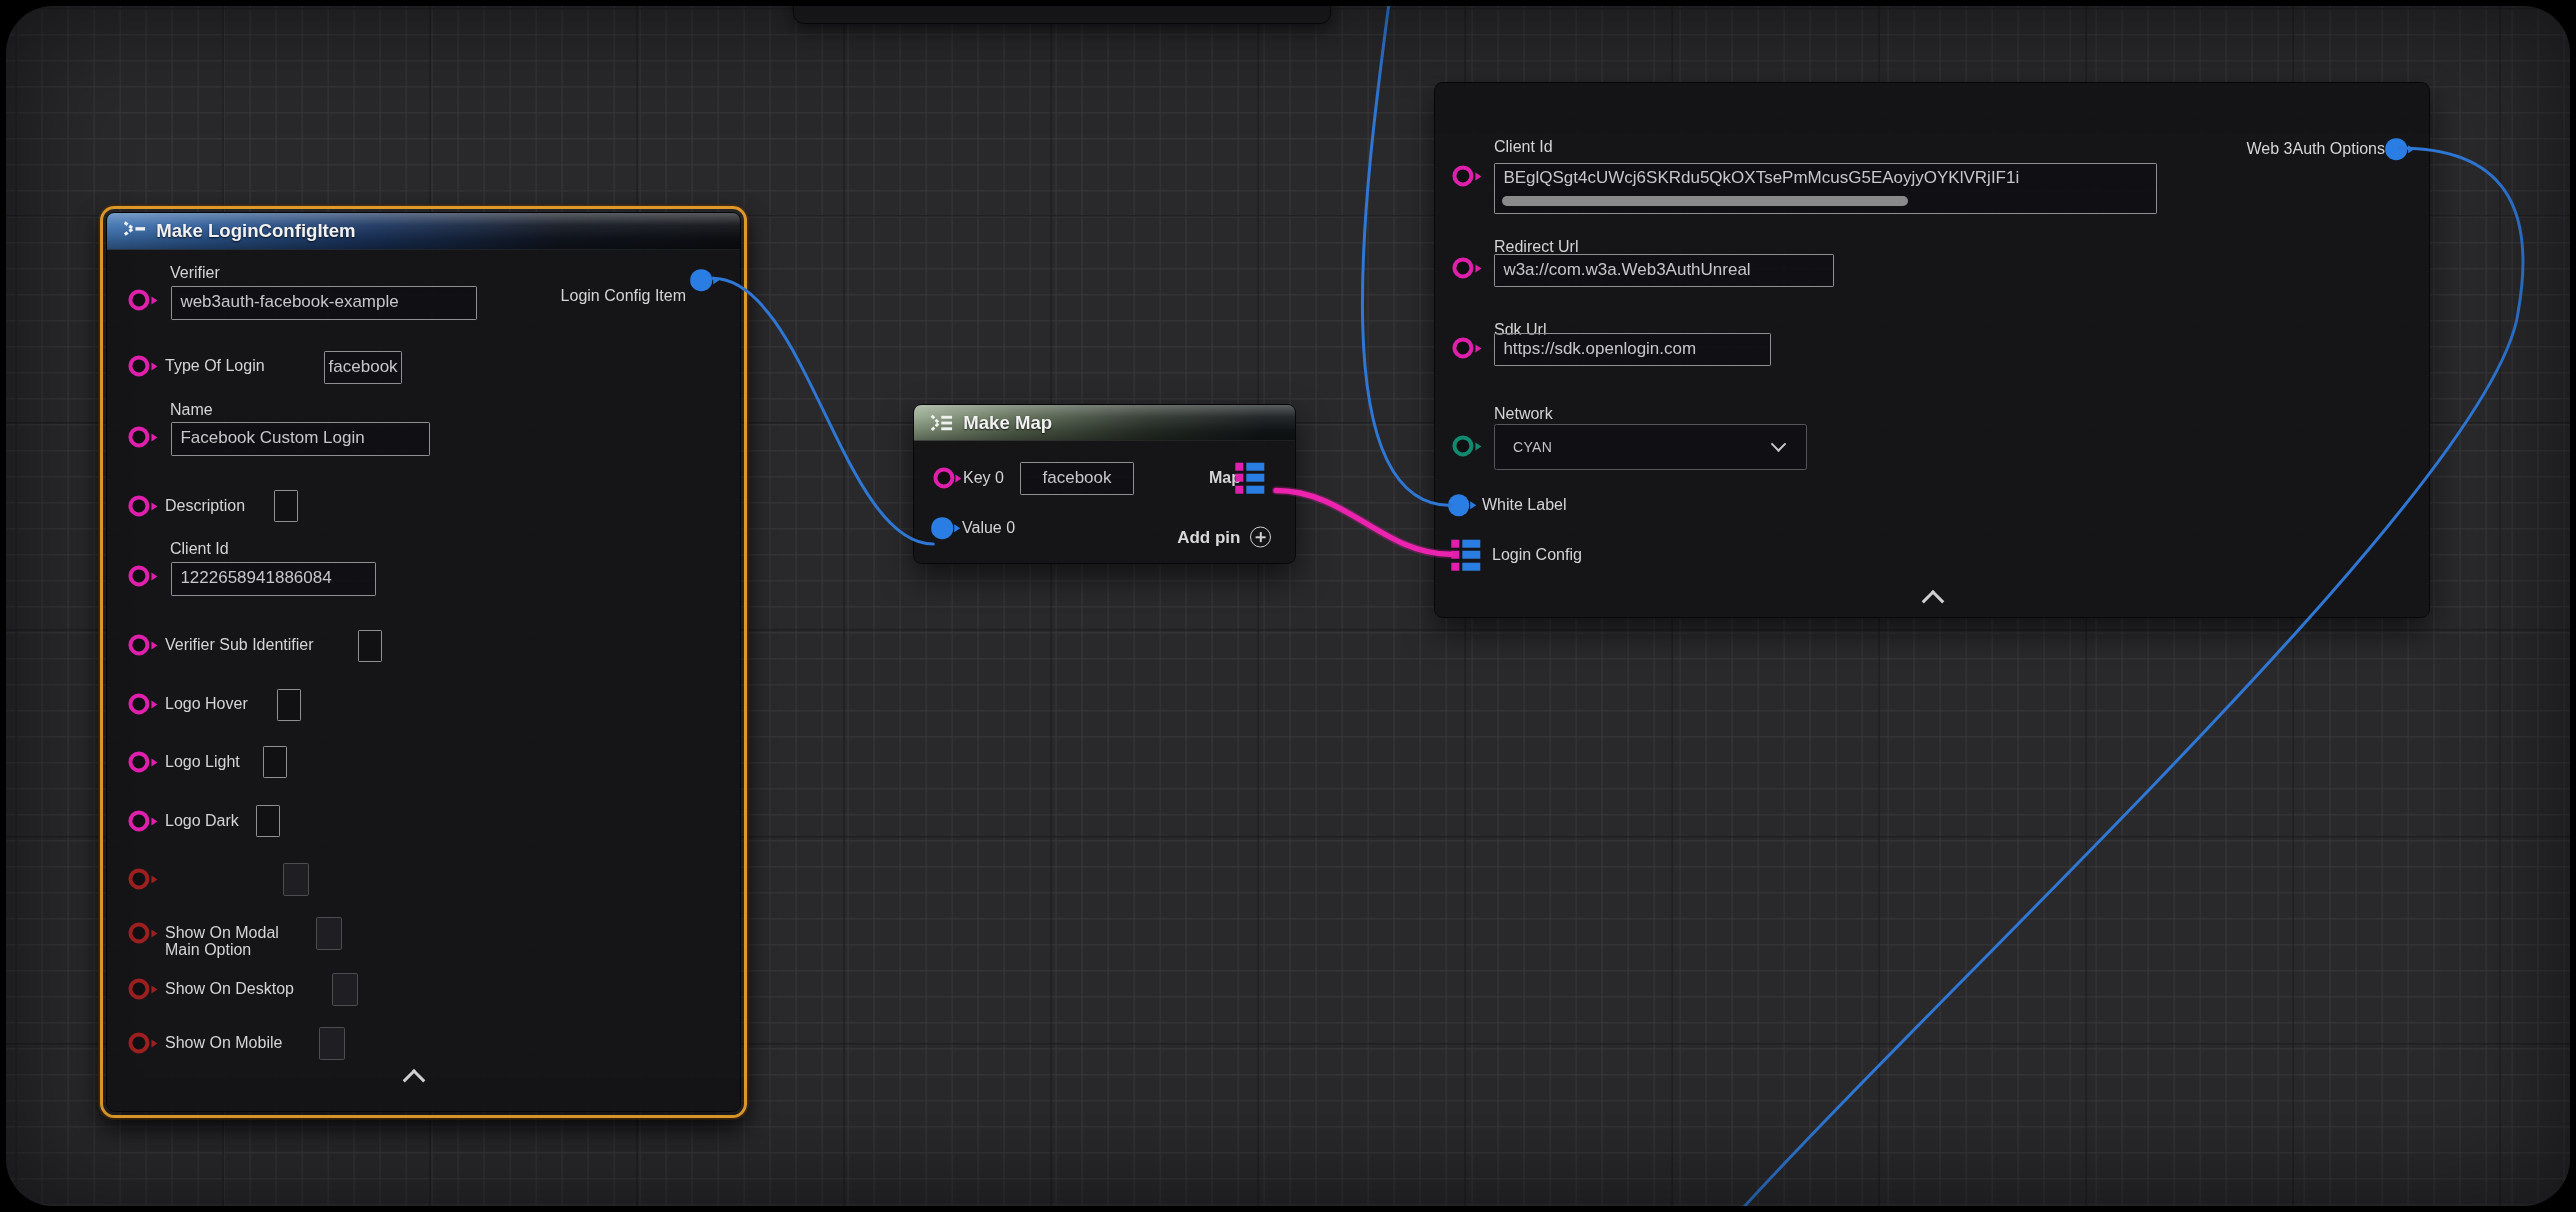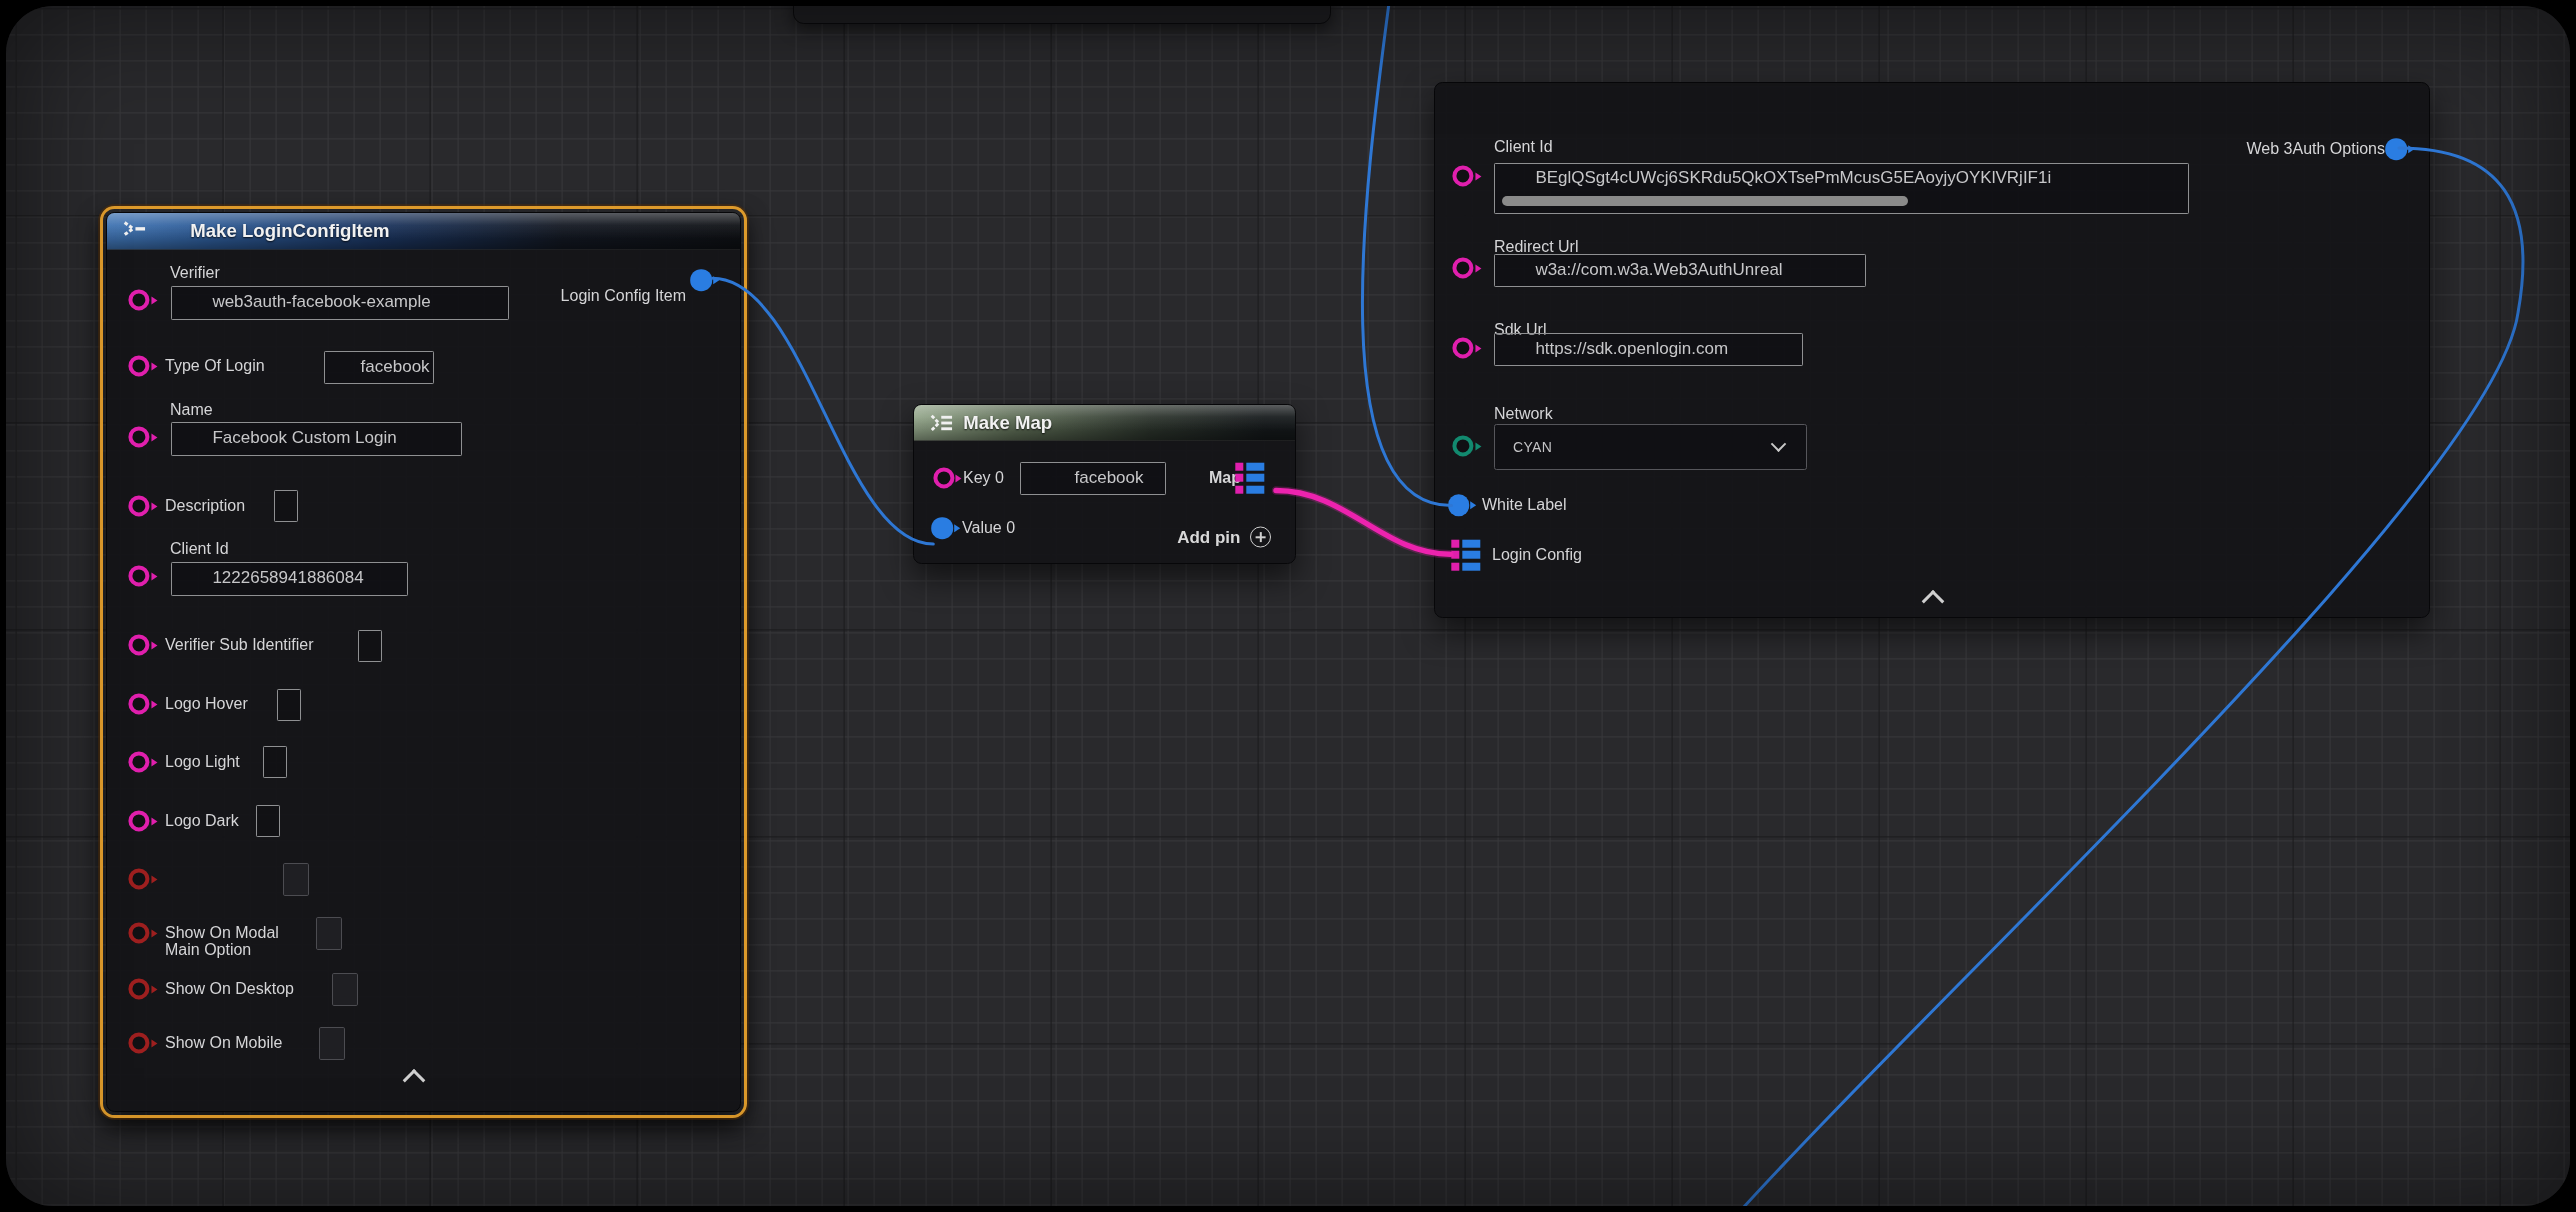--- a/index.html
+++ b/index.html
@@ -34,21 +34,21 @@
   .hicon{margin:0 8.4px 0 14.4px;display:flex;align-items:center;}
 
   .selection{position:absolute;inset:-7.2px;border:3.6px solid #dd9a2b;border-radius:14.4px;
              box-shadow:0 0 0 1.8px rgba(90,50,8,.55),0 8.4px 20.4px rgba(0,0,0,.5);pointer-events:none;}
 
   .lbl{position:absolute;transform:translateY(-50%);color:#d5d5d7;font-size:16px;white-space:nowrap;}
   .lbl.r{text-align:right;}
   .lbl.b{font-weight:600;}
 
   .field{position:absolute;border:1.8px solid #8f9092;border-radius:1.2px;background:rgba(10,10,13,.35);
-         color:#c7c7c9;font-size:17px;white-space:nowrap;overflow:hidden;padding-left:32px;}
+         color:#c7c7c9;font-size:17px;white-space:nowrap;overflow:hidden;}
   .field .tx{display:block;padding:0 8.4px;}
   .mini{position:absolute;width:21.6px;height:30px;border:1.8px solid #8f9092;border-radius:1.2px;
         background:rgba(10,10,13,.3);}
   .chk{position:absolute;width:24px;height:31px;border:1.8px solid #4c4c51;border-radius:1.8px;
        background:#1f1f23;}
 
   
   .pin{position:absolute;transform:translate(-50%,-50%);border-radius:50%;}
   .pin.ring{width:13.2px;height:13.2px;border:4.8px solid var(--c);background:#101013;}
   .pin.fill{width:21.6px;height:21.6px;background:var(--c);}
@@ -90,21 +90,21 @@
 </style>
 </head>
 <body>
 
 <div class="canvas">
 
   <div class="fragment"></div>
 
   <div class="node" style="left:106px;top:212px;width:633px;height:898px;">
     <div class="selection"></div>
-    <div class="hdr hdr-blue" style="height:36px;gap:34px;">
+    <div class="hdr hdr-blue" style="height:36px;">
       <span class="hicon">
         <svg width="26.5" height="24" viewBox="0 0 22 20">
             <path d="M3 3 L10 8 L3 13" fill="none" stroke="#f0f0f0" stroke-width="2.6" stroke-dasharray="3 1.7"></path>
             <rect x="12" y="6.8" width="8" height="2.8" fill="#f0f0f0"></rect>
           </svg>
       </span>
       <span class="title">Make LoginConfigItem</span>
     </div>
 
     <div class="lbl r" style="right:54px;top:57px;margin-top:26px;">Login Config Item</div>

